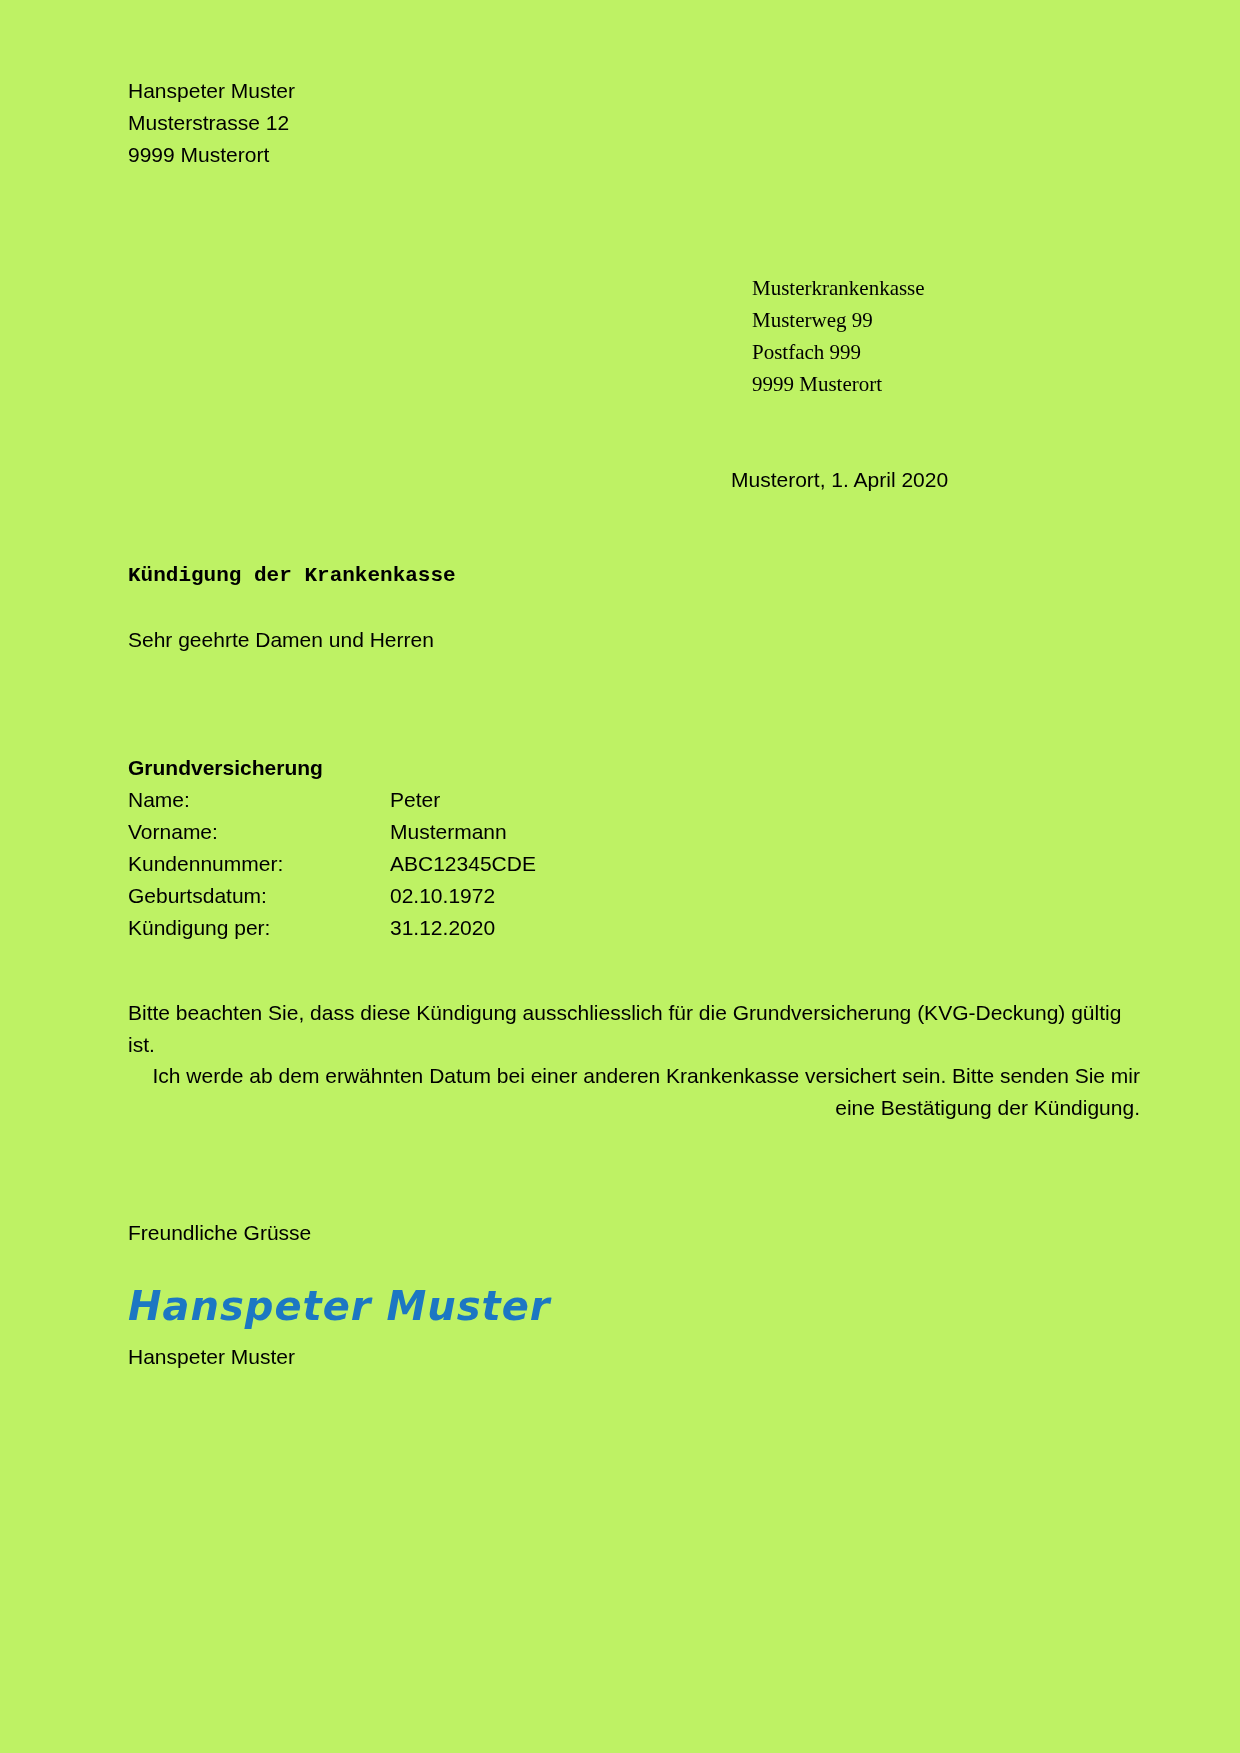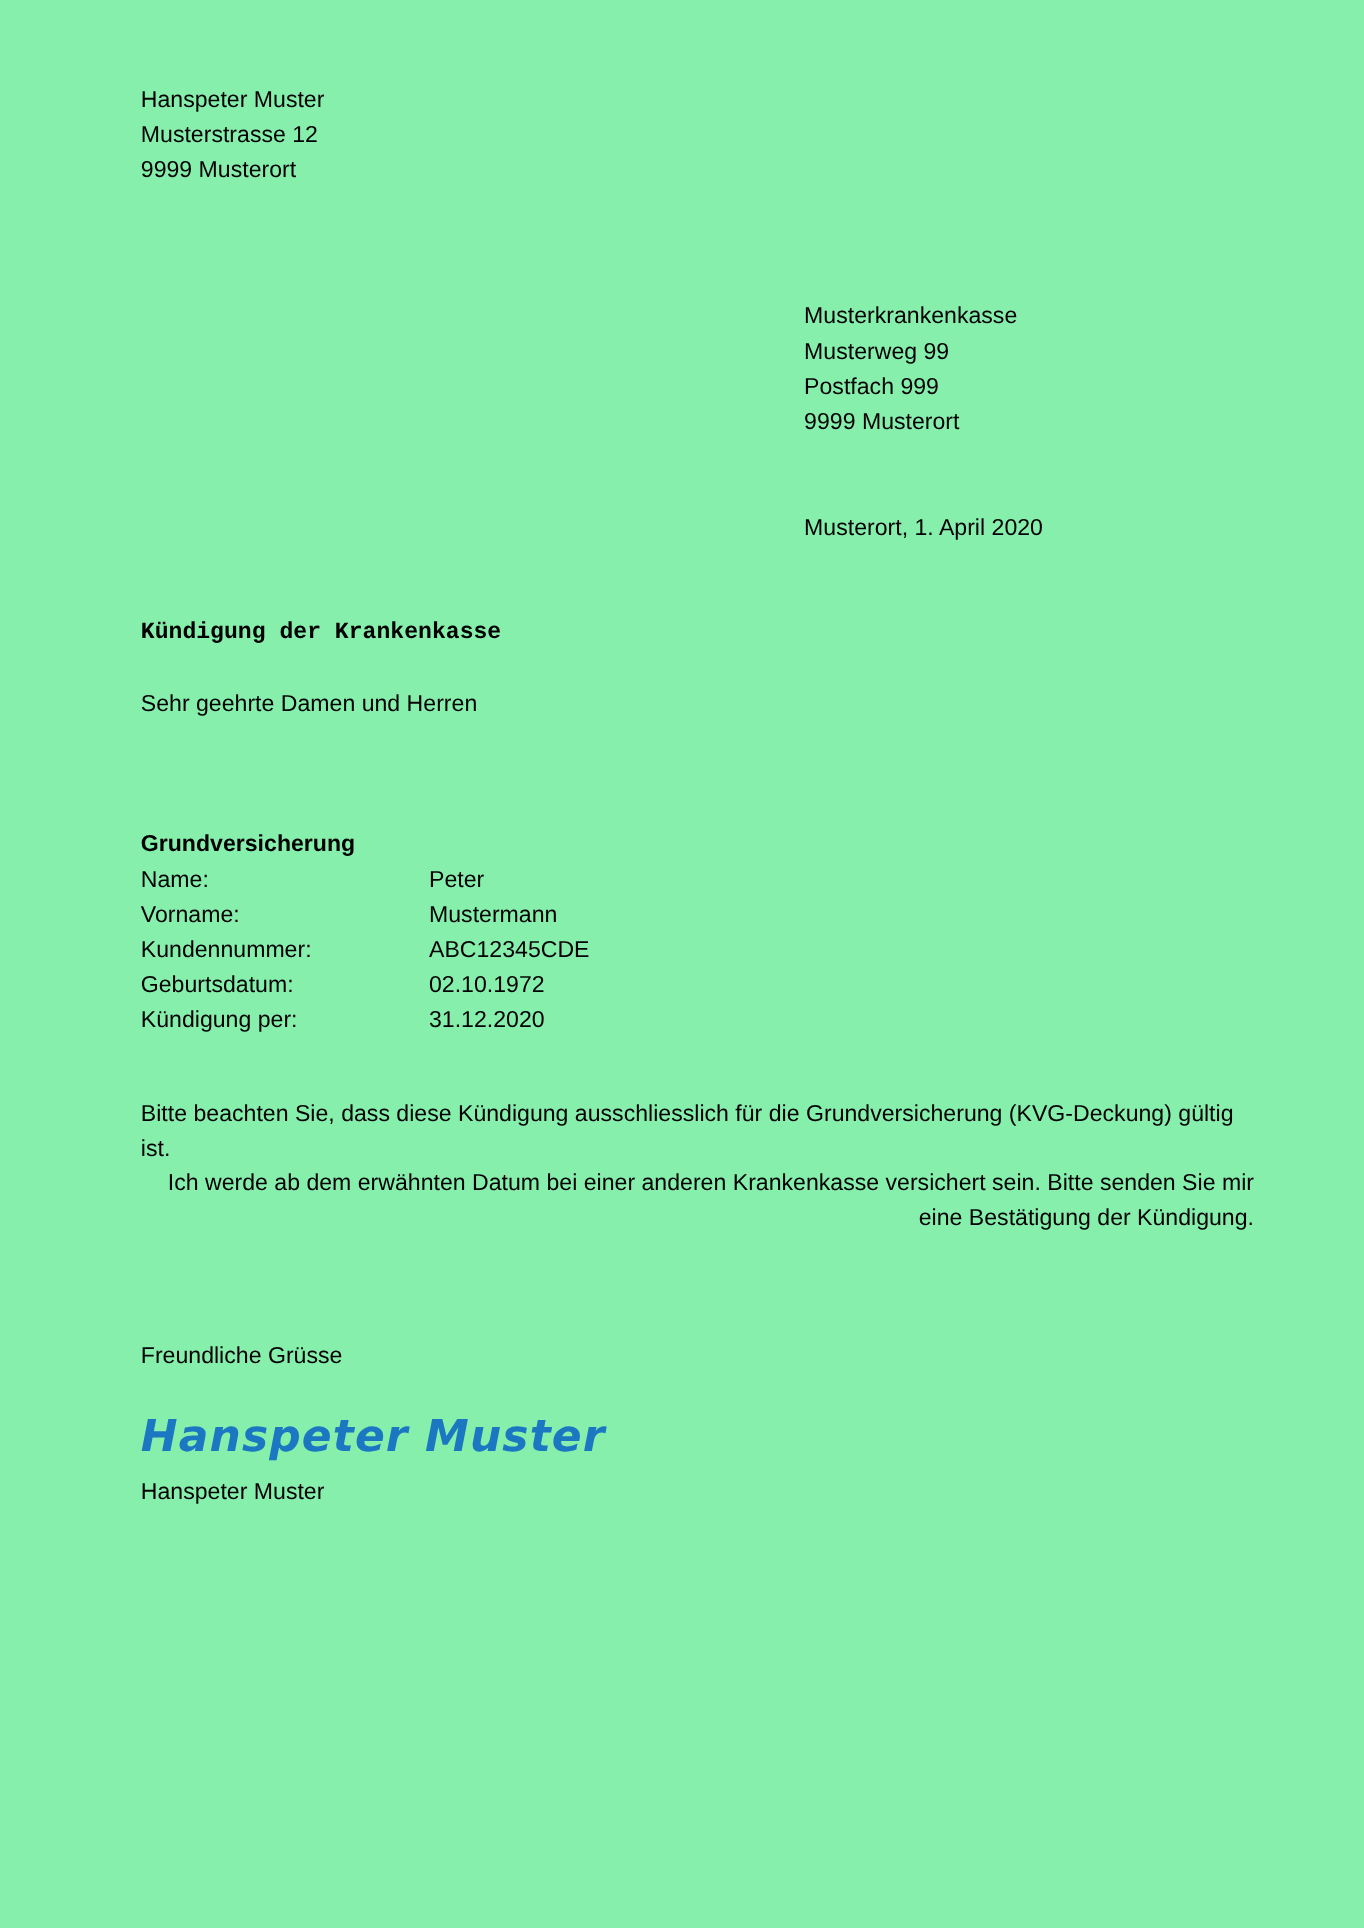--- a/index.html
+++ b/index.html
@@ -1,20 +1,20 @@
 <!DOCTYPE html>
 <html><head>
 <meta charset="utf-8">
 <style>
   html, body { margin: 0; padding: 0; background: #ffffff; }
   .page {
     position: relative;
     width: 1240px;
     height: 1753px;
-    background: #86efac;
+    background: #bef264;
     font-family: "Liberation Sans", "DejaVu Sans", sans-serif;
     font-size: 21px;
     line-height: 32px;
     color: #000000;
     overflow: hidden;
   }
   .abs { position: absolute; }
   .bold { font-weight: bold; }
   .addr div { white-space: nowrap; }
   .body-par { width: 1012px; }
@@ -35,21 +35,21 @@
 <body>
 
 <div class="page">
 
   <div class="abs addr" style="left:128px; top:75px;">
     <div>Hanspeter Muster</div>
     <div>Musterstrasse 12</div>
     <div>9999 Musterort</div>
   </div>
 
-  <div class="abs addr" style="left:731px; top:272px;">
+  <div class="abs addr" style="left:752px; top:272px;font-family:Liberation Serif, serif;">
     <div>Musterkrankenkasse</div>
     <div>Musterweg 99</div>
     <div>Postfach 999</div>
     <div>9999 Musterort</div>
   </div>
 
   <div class="abs" style="left:731px; top:464px;">Musterort, 1. April 2020</div>
 
   <div class="abs bold" style="left:128px; top:560px;font-family:Liberation Mono, monospace;">Kündigung der Krankenkasse</div>
 

